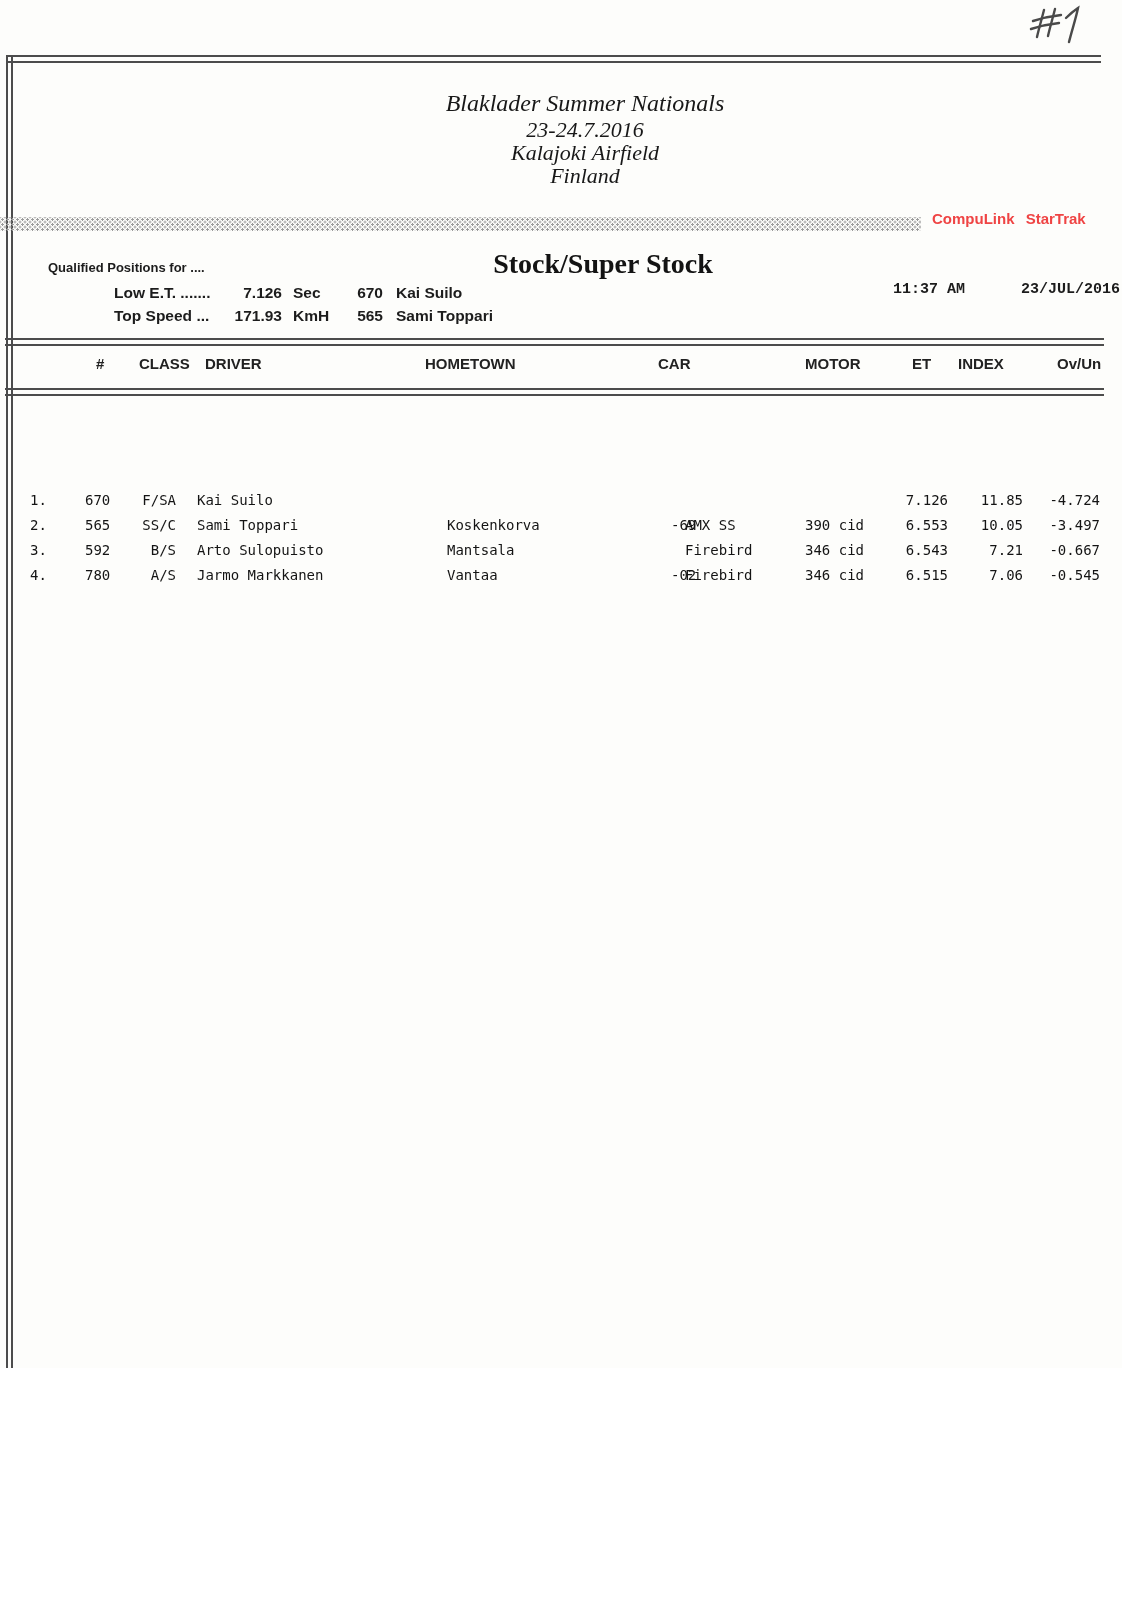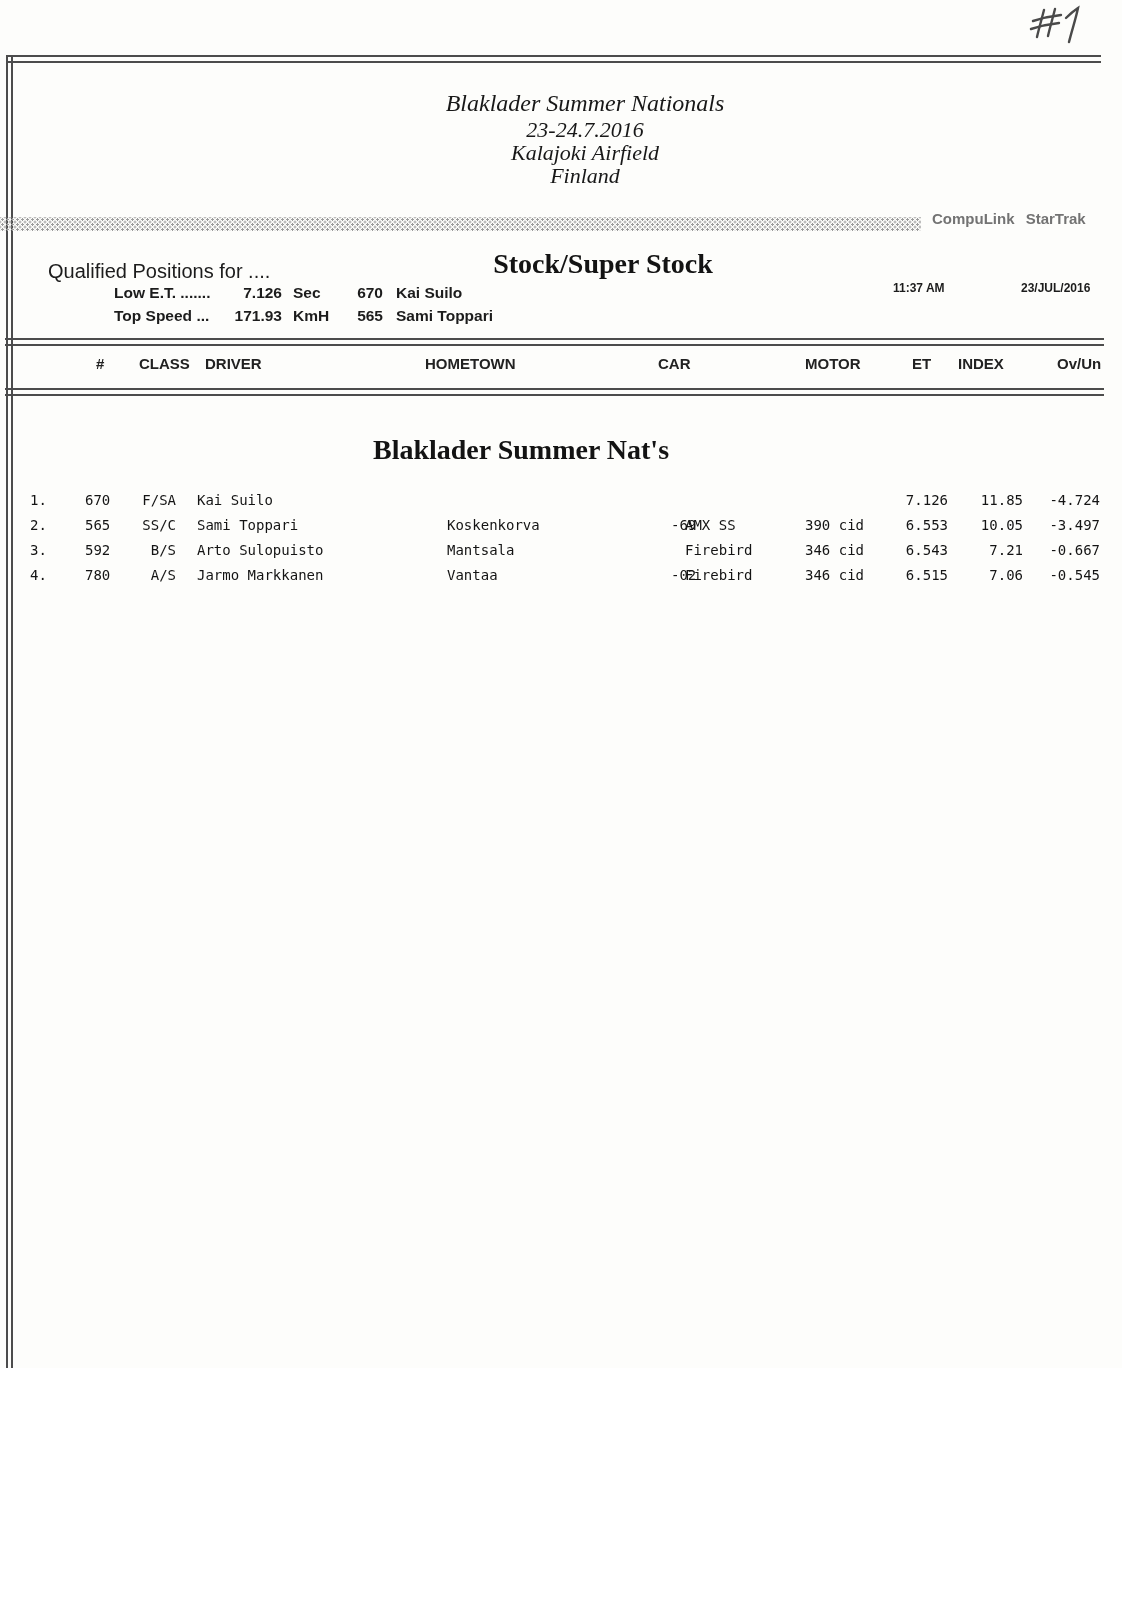--- a/index.html
+++ b/index.html
@@ -33,39 +33,39 @@
   .ev-line {
     position:absolute; left:24px; width:1122px; text-align:center;
     font-family:"Liberation Serif", serif; font-style:italic;
     color:#181818;
   }
   .ev-title   { top:90px;  font-size:24px; }
   .ev-sub     { font-size:22px; }
 
   .brand {
     position:absolute; left:932px; top:210px;
-    font-size:15px; font-weight:600; word-spacing:7px; color:#737373;
-  }
-
-  
-  .qual-label { position:absolute; left:48px; top:260px; font-size:20px; font-weight:400; }
+    font-size:15px; font-weight:600; word-spacing:7px; color:#ef4444;
+  }
+
+  
+  .qual-label { position:absolute; left:48px; top:260px; font-size:13px; font-weight:700; }
   .category {
     position:absolute; left:603px; top:248px; transform:translateX(-50%);
     font-family:"Liberation Serif", serif; font-weight:bold; font-size:28px;
     color:#131313; white-space:nowrap;
   }
   .stat { position:absolute; font-size:15.5px; font-weight:600; white-space:pre; }
   .stat .lbl  { position:absolute; left:78px;  top:0; }
   .stat .val  { position:absolute; left:150px; top:0; width:96px; text-align:right; }
   .stat .unit { position:absolute; left:257px; top:0; }
   .stat .cnum { position:absolute; left:300px; top:0; width:47px; text-align:right; }
   .stat .drv  { position:absolute; left:360px; top:0; }
   .row-lowet    { left:0; top:284px; width:100%; height:18px; }
   .row-topspeed { left:0; top:307px; width:100%; height:18px; }
-  .timestamp { position:absolute; top:281px; font-size:12px; font-weight:600; }
+  .timestamp { position:absolute; top:281px; font-size:15px; font-weight:600;font-family:Liberation Mono, monospace; }
   .ts-time { left:893px; } .ts-date { left:997px;margin-left:24px; }
 
   
   .thead { position:absolute; left:0; top:355px; width:100%; height:20px;
            font-size:15px; font-weight:600; color:#222; }
   .thead span { position:absolute; top:0; }
   .h-pos  { left:96px; }  .h-class{ left:139px; } .h-driver{ left:205px; }
   .h-home { left:425px; } .h-car  { left:658px; } .h-motor { left:805px; }
   .h-et   { left:912px; } .h-index{ left:958px; } .h-ovun  { left:1037px;margin-left:20px; }
 
@@ -152,21 +152,20 @@
     <span class="h-driver">DRIVER</span>
     <span class="h-home">HOMETOWN</span>
     <span class="h-car">CAR</span>
     <span class="h-motor">MOTOR</span>
     <span class="h-et">ET</span>
     <span class="h-index">INDEX</span>
     <span class="h-ovun">Ov/Un</span>
   </div>
   <div class="dline" style="left:5px; top:388px; width:1099px;"></div>
 
-  <div class="group-title">Blaklader Summer Nat's</div>
 
   <div class="data-row r1">
     <span class="c-pos">1.</span>
     <span class="c-num">670</span>
     <span class="c-class">F/SA</span>
     <span class="c-driver">Kai Suilo</span>
     <span class="c-home"></span>
     <span class="c-cyear"></span>
     <span class="c-cmodel"></span>
     <span class="c-motor"></span>

